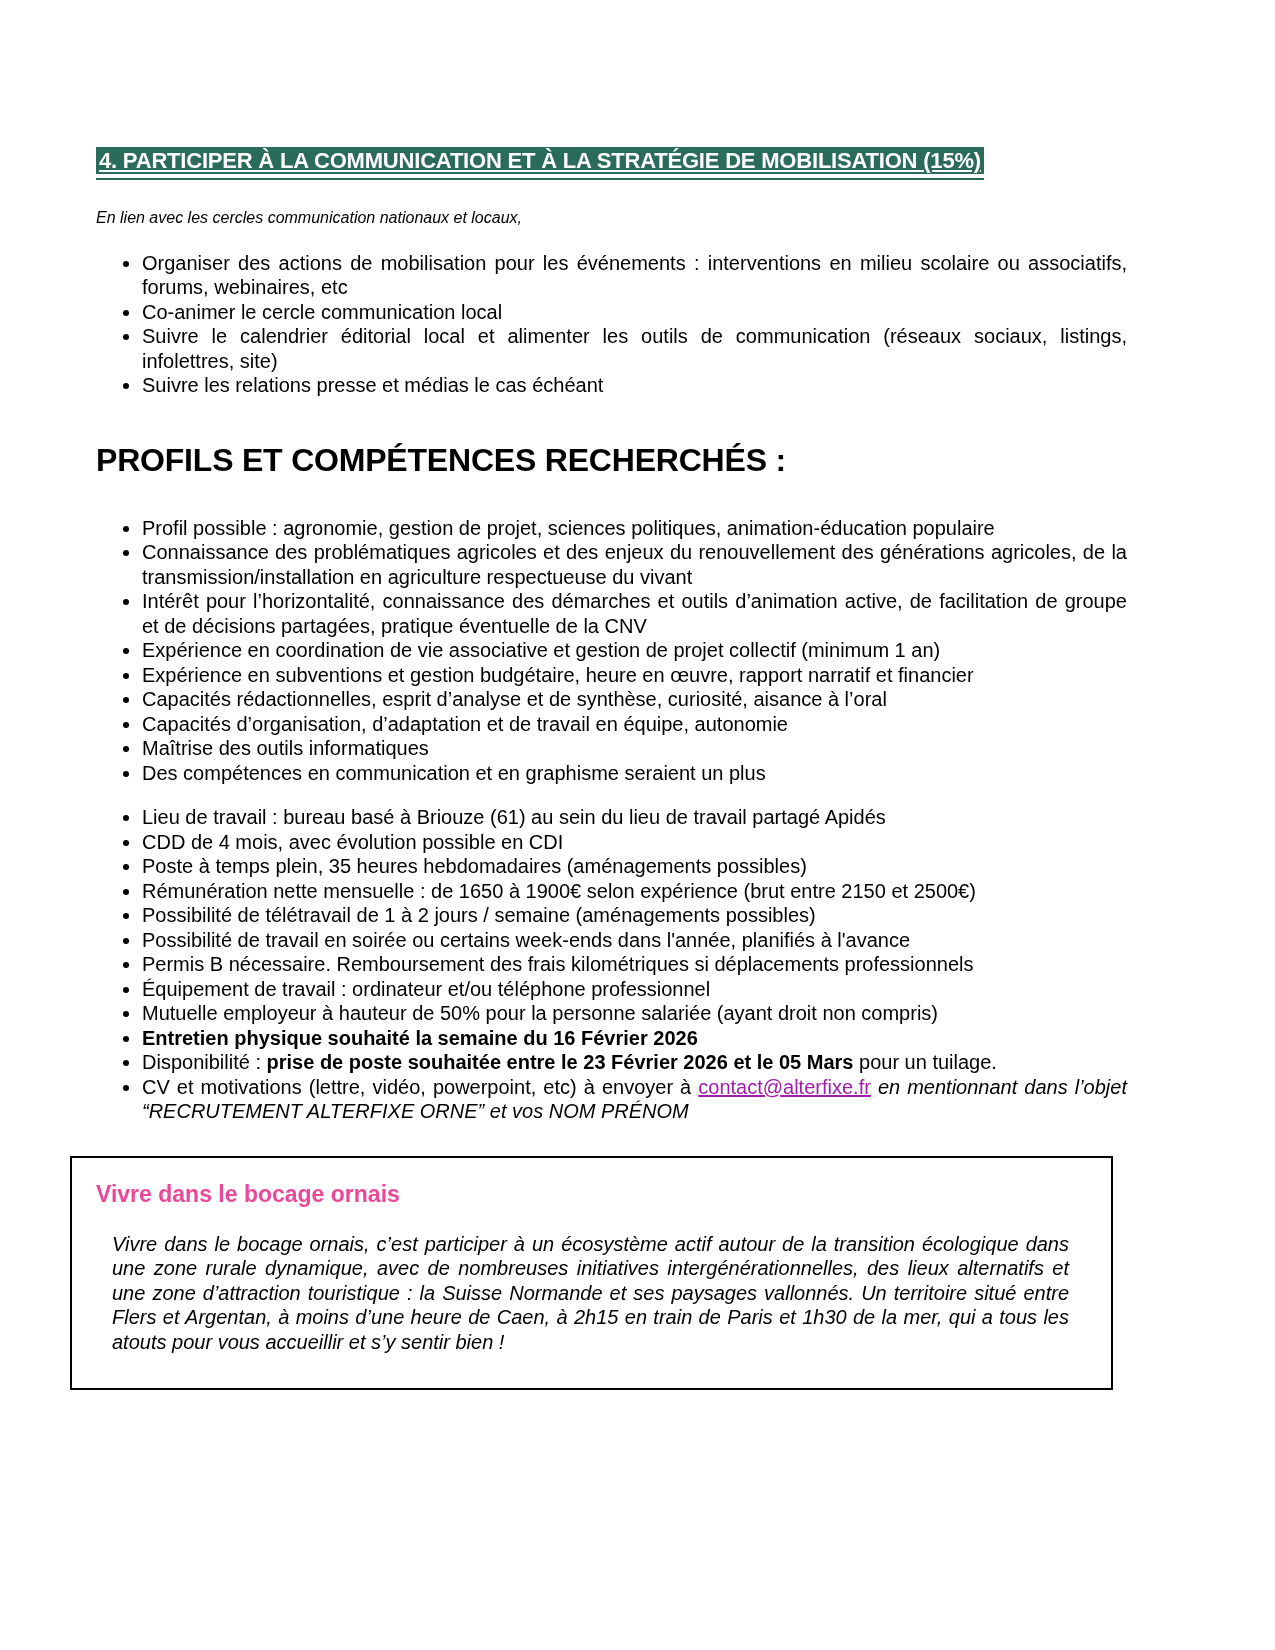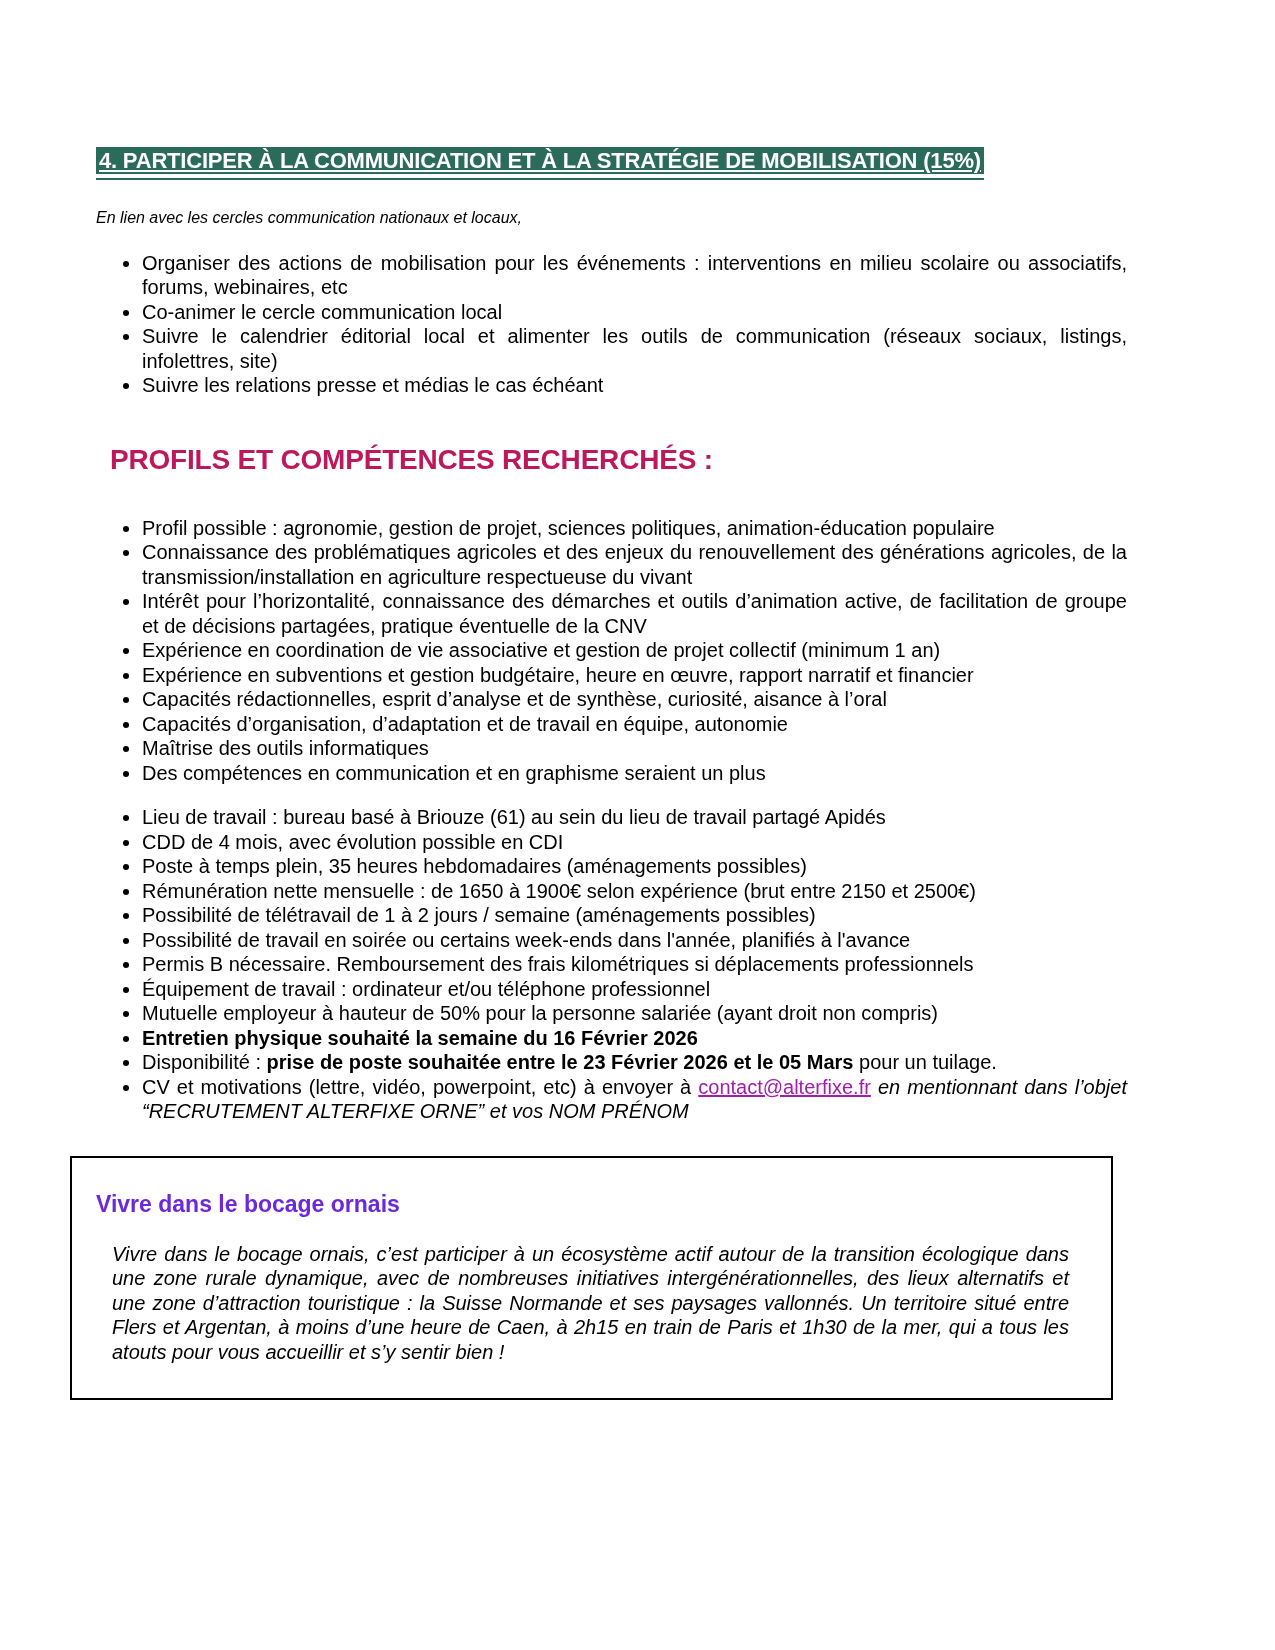--- a/index.html
+++ b/index.html
@@ -25,34 +25,34 @@
     font-style:italic; font-size:16px; line-height:24.5px;
     margin:26px 0 16px 0;
   }
   ul.doc-list {
     margin:20px 0 0 0; padding:0 0 0 46px; list-style:disc;
   }
   ul.doc-list li {
     font-size:20px; line-height:24.5px; text-align:justify;
   }
   h1.section-heading {
-    color:#be185d; font-size:28px; line-height:32px; font-weight:bold;
-    letter-spacing:-0.2px; margin:46px 0 40px 14px;
+    color:#000000; font-size:32px; line-height:32px; font-weight:bold;
+    letter-spacing:-0.2px; margin:46px 0 40px 0;
   }
   .b { font-weight:bold; }
   .i { font-style:italic; }
   a.mail-link { color:#a21caf; text-decoration:underline; font-style:normal; }
   .info-box {
     border:2px solid #000000; box-sizing:border-box;
     width:1043px; margin:32px 0 0 -26px;
     padding:20px 26px 18px 24px;
   }
   .info-box h3 {
-    color:#6d28d9; font-size:23px; line-height:28px; font-weight:bold;
-    margin:12px 0 24px 0;
+    color:#ec4899; font-size:23px; line-height:28px; font-weight:bold;
+    margin:2px 0 24px 0;
   }
   .info-box p {
     font-style:italic; font-size:20px; line-height:24.5px;
     text-align:justify; margin:16px;
   }
 </style>
 </head>
 <body>
 
 <div class="page">

